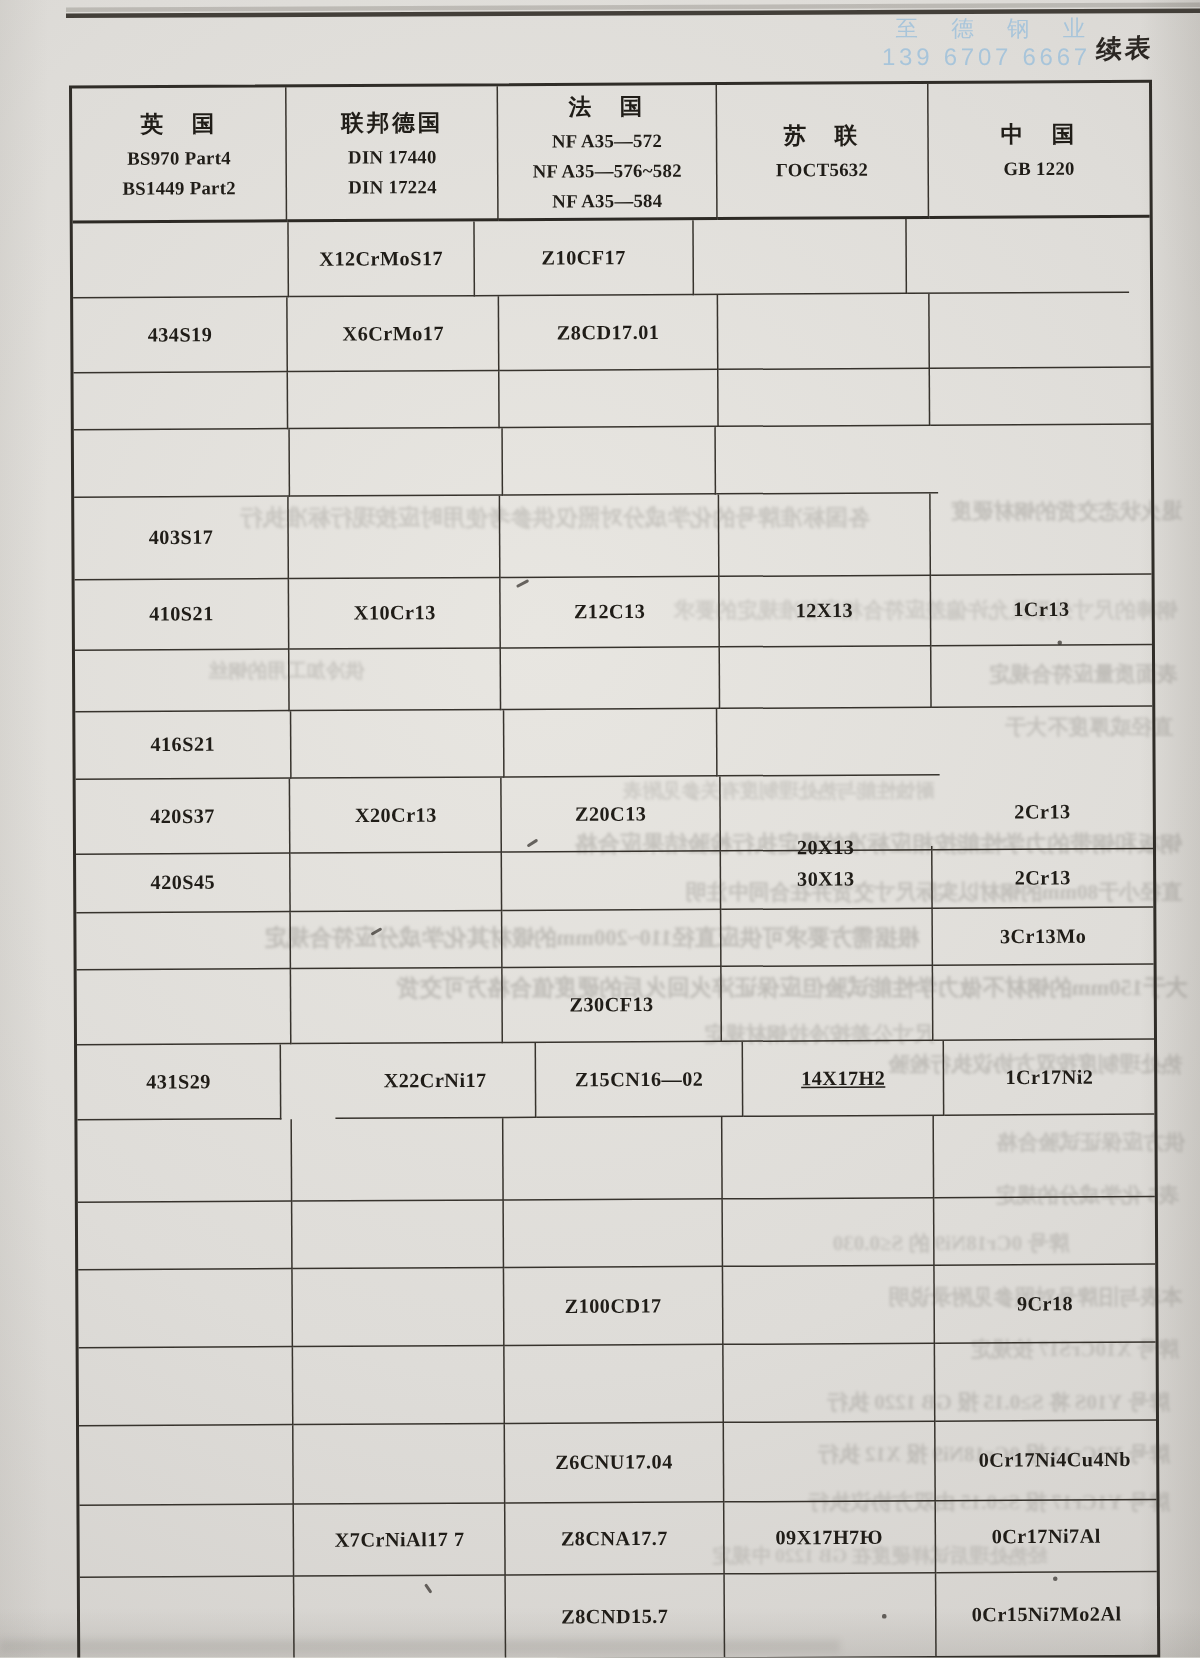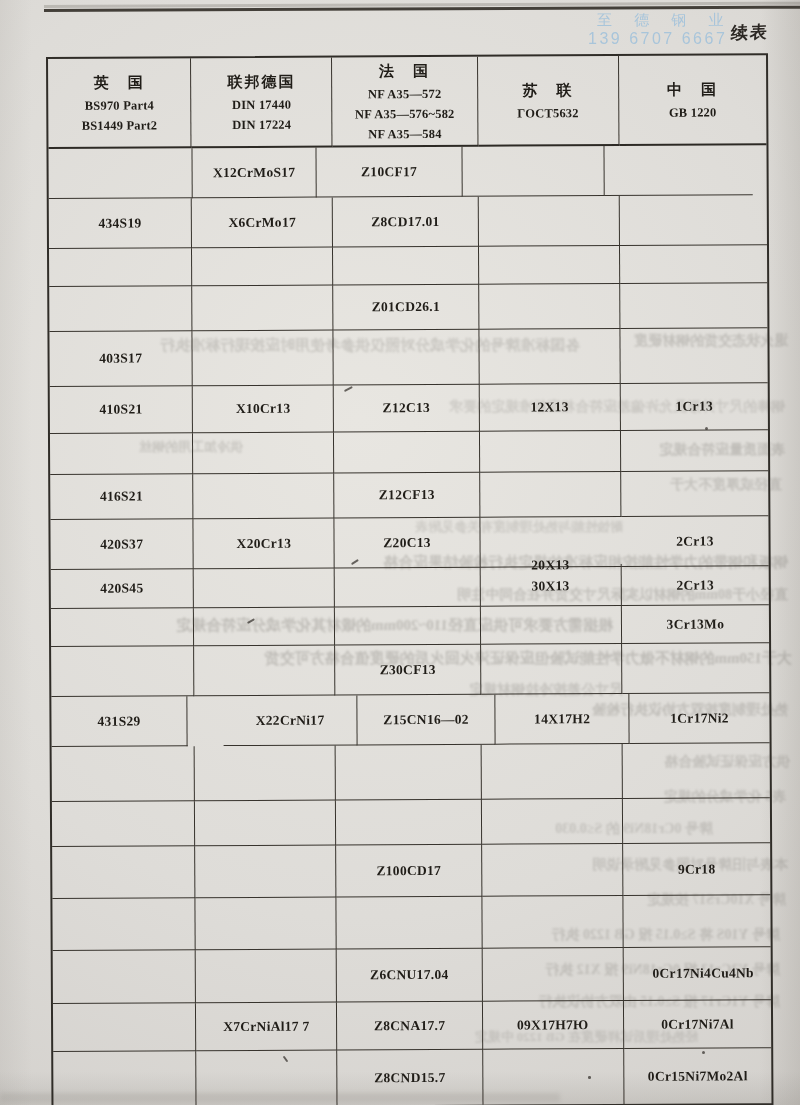--- a/index.html
+++ b/index.html
@@ -148,21 +148,20 @@
       <div class="trow" style="height: 38px;">
         <div class="cell" style="width: 144px;"></div>
         <div class="cell" style="width: 142px;"></div>
         <div class="cell" style="width: 146px;"></div>
         <div class="cell" style="width: 142px;"></div>
         <div class="cell" style="width: 148px;"></div>
       </div>
       <div class="trow" style="height: 45px;">
         <div class="cell" style="width: 144px;"></div>
         <div class="cell" style="width: 142px;"></div>
-        <div class="cell" style="width: 146px;">Z01CD26.1</div>
         <div class="cell" style="width: 142px;"></div>
         <div class="cell" style="width: 148px;"></div>
       </div>
       <div class="trow" style="height: 55px;">
         <div class="cell" style="width: 144px;">403S17</div>
         <div class="cell" style="width: 142px;"></div>
         <div class="cell" style="width: 146px;"></div>
         <div class="cell" style="width: 142px;"></div>
         <div class="cell" style="width: 148px;"></div>
       </div>
@@ -176,21 +175,20 @@
       <div class="trow" style="height: 41px;">
         <div class="cell" style="width: 144px;"></div>
         <div class="cell" style="width: 142px;"></div>
         <div class="cell" style="width: 146px;"></div>
         <div class="cell" style="width: 142px;"></div>
         <div class="cell" style="width: 148px;"></div>
       </div>
       <div class="trow" style="height: 45px;">
         <div class="cell" style="width: 144px;">416S21</div>
         <div class="cell" style="width: 142px;"></div>
-        <div class="cell" style="width: 146px;">Z12CF13</div>
         <div class="cell" style="width: 142px;"></div>
         <div class="cell" style="width: 148px;"></div>
       </div>
       <div class="trow" style="height: 50px;">
         <div class="cell" style="width: 144px;">420S37</div>
         <div class="cell" style="width: 142px;">X20Cr13</div>
         <div class="cell" style="width: 146px;">Z20C13</div>
         <div class="cell" style="width: 142px; margin-top: 47px;">20X13</div>
         <div class="cell" style="width: 148px;">2Cr13</div>
       </div>
@@ -212,21 +210,21 @@
         <div class="cell" style="width: 144px;"></div>
         <div class="cell" style="width: 142px;"></div>
         <div class="cell" style="width: 146px;">Z30CF13</div>
         <div class="cell" style="width: 142px;"></div>
         <div class="cell" style="width: 148px;"></div>
       </div>
       <div class="trow" style="height: 50px;">
         <div class="cell" style="width: 144px;">431S29</div>
         <div class="cell" style="width: 142px; margin-left: 36px;">X22CrNi17</div>
         <div class="cell" style="width: 146px;">Z15CN16—02</div>
-        <div class="cell" style="width: 142px;">14X17H2</div>
+        <div class="cell" style="width: 142px; text-decoration: underline;">14X17H2</div>
         <div class="cell" style="width: 148px;">1Cr17Ni2</div>
       </div>
       <div class="trow" style="height: 55px;">
         <div class="cell" style="width: 144px;"></div>
         <div class="cell" style="width: 142px;"></div>
         <div class="cell" style="width: 146px;"></div>
         <div class="cell" style="width: 142px;"></div>
         <div class="cell" style="width: 148px;"></div>
       </div>
       <div class="trow" style="height: 45px;">

